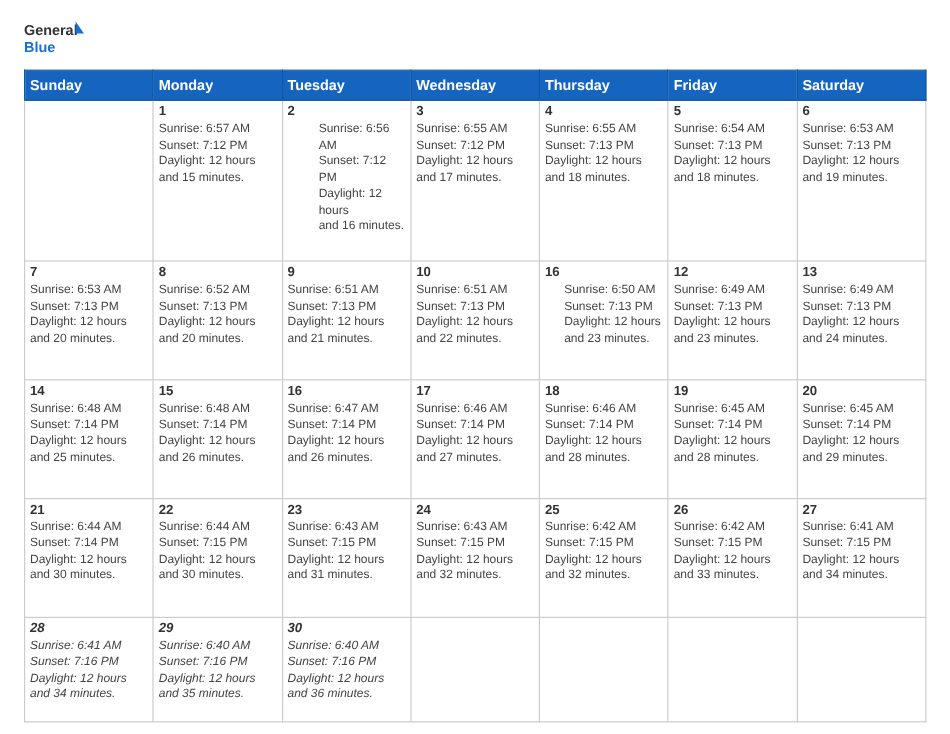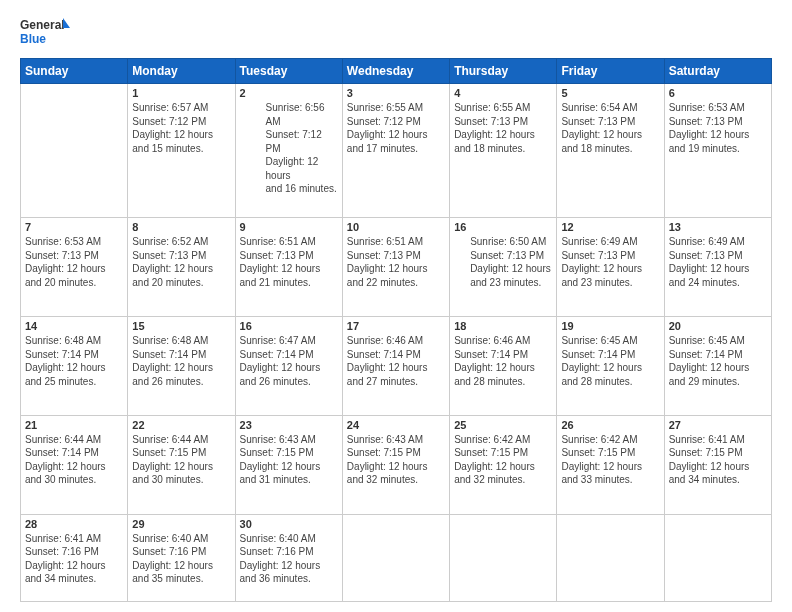--- a/index.html
+++ b/index.html
@@ -71,21 +71,21 @@
       color: #333;
       display: block;
       margin-bottom: 2px;
     }
     .day-info {
       font-size: 10px;
       color: #444;
       line-height: 1.35;
     }
     .empty { background: #fff; }
-    tr:last-child td { height: 75px; }
+    tr:last-child td { height: 75px; font-style: italic; }
   </style>
 </head>
 <body>
 
 <div class="page">
   <div class="header">
     <div class="logo">
     <svg width="50" height="32" viewBox="0 0 50 32">
       <text x="0" y="13" font-size="12" font-weight="bold" font-family="Arial" fill="#333">General</text>
       <text x="0" y="27" font-size="12" font-weight="bold" font-family="Arial" fill="#1a6fd4">Blue</text>

